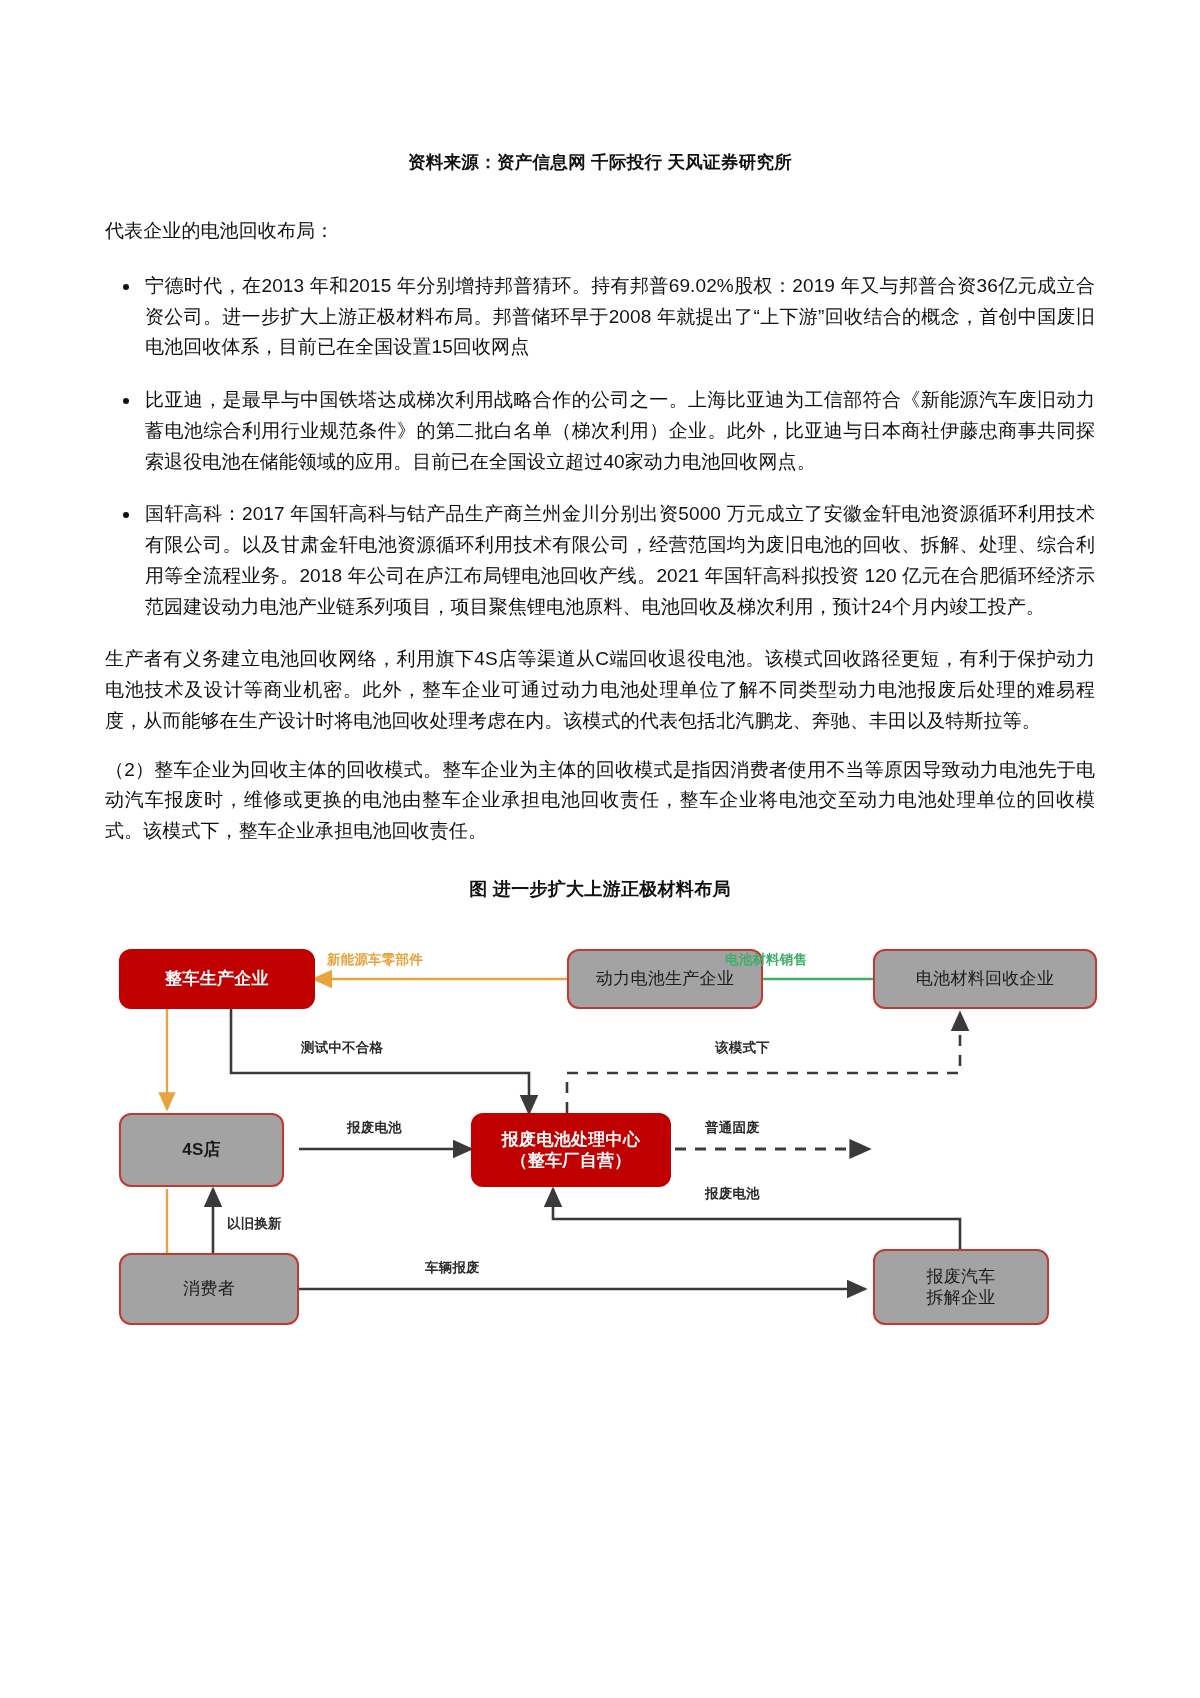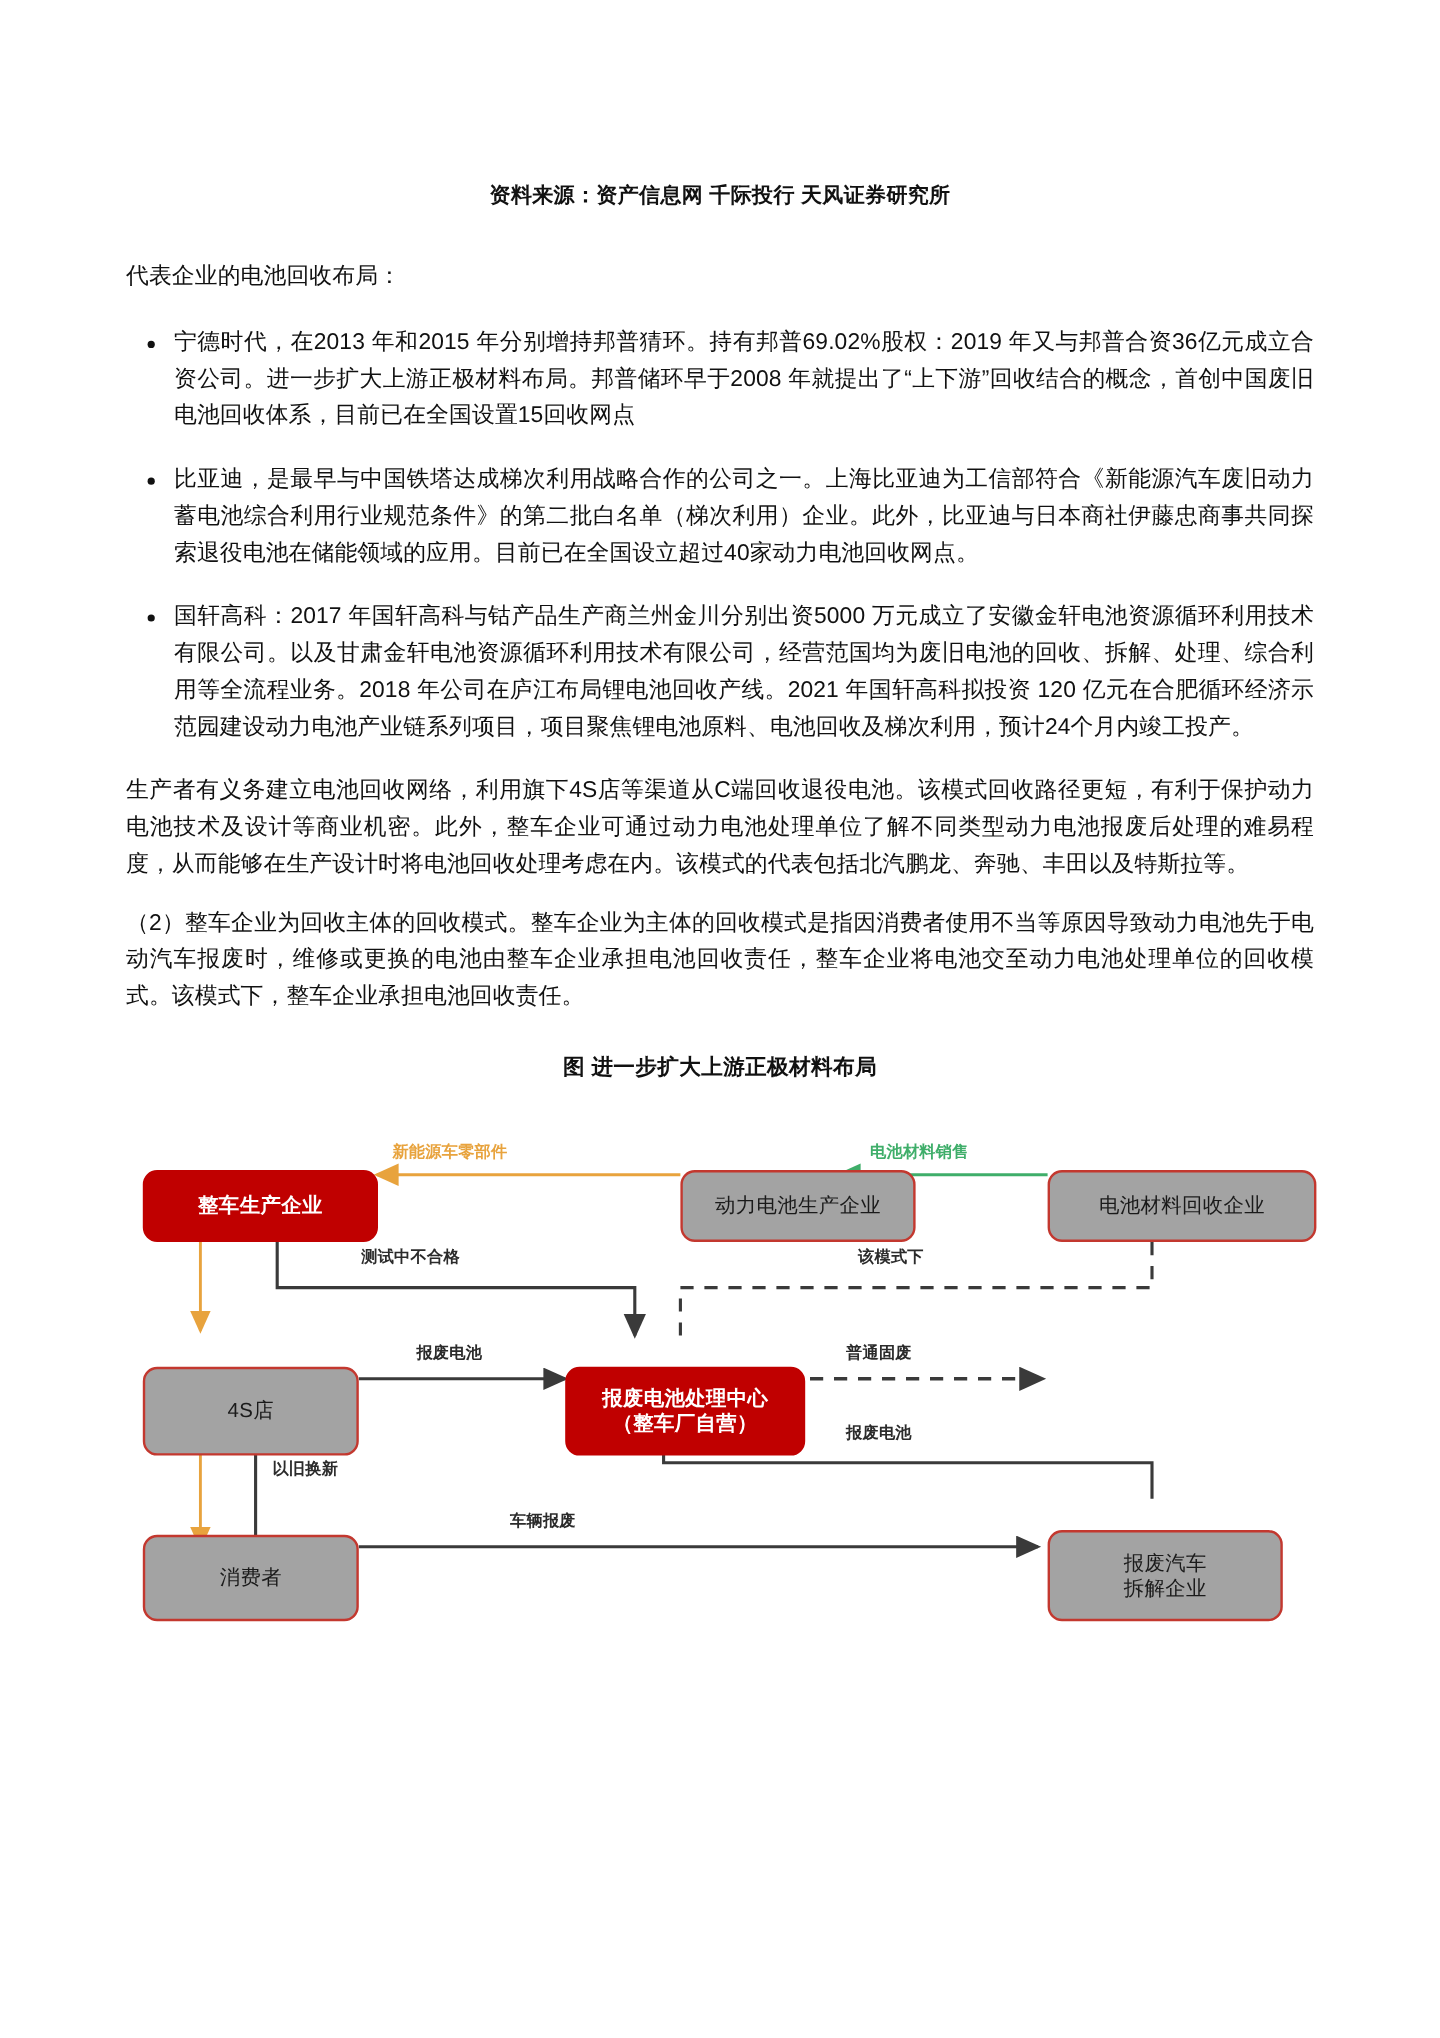--- a/index.html
+++ b/index.html
@@ -105,21 +105,20 @@
     box-sizing: border-box;
     display: flex;
     align-items: center;
     justify-content: center;
     text-align: center;
     border-radius: 12px;
     font-size: 17px;
     line-height: 1.25;
     letter-spacing: 0.3px;
     z-index: 3;
-    margin-top: 26px;
   }
   .node.filled {
     background: #C00000;
     color: #ffffff;
     border: 2px solid #C00000;
     font-weight: bold;
   }
   .node.outline {
     background: #a3a3a3;
     color: #1a1a1a;
@@ -210,35 +209,35 @@
       </div>
 
       <div class="node outline" style="left:462px; top:22px; width:196px; height:60px;">
         <span>动力电池生产企业</span>
       </div>
 
       <div class="node outline" style="left:768px; top:22px; width:224px; height:60px;">
         <span>电池材料回收企业</span>
       </div>
 
-      <div class="node outline" style="left:14px; top:186px; width:180px; height:74px;">
+      <div class="node outline" style="left:14px; top:186px; width:165px; height:74px;font-weight:bold;">
         <span>4S店</span>
       </div>
 
       <div class="node filled" style="left:366px; top:186px; width:200px; height:74px; flex-direction:column;">
         <span>报废电池处理中心</span>
         <span>（整车厂自营）</span>
       </div>
 
 
       <div class="node outline" style="left:14px; top:326px; width:180px; height:72px;">
         <span>消费者</span>
       </div>
 
-      <div class="node outline" style="left:768px; top:322px; width:196px; height:76px; flex-direction:column;">
+      <div class="node outline" style="left:768px; top:322px; width:176px; height:76px; flex-direction:column;">
         <span>报废汽车</span>
         <span>拆解企业</span>
       </div>
 
       <div class="edge-label orange" style="left:222px; top:24px;">新能源车零部件</div>
 
       <div class="edge-label green" style="left:620px; top:24px;">电池材料销售</div>
 
       <div class="edge-label dark" style="left:196px; top:112px;">测试中不合格</div>
 

